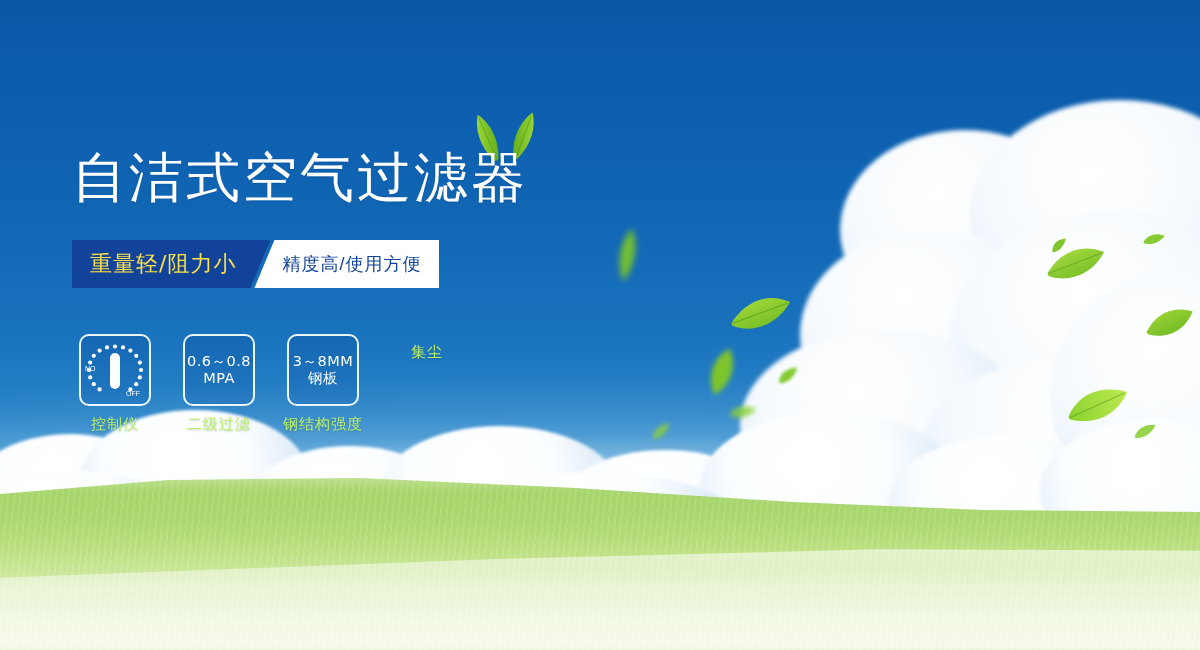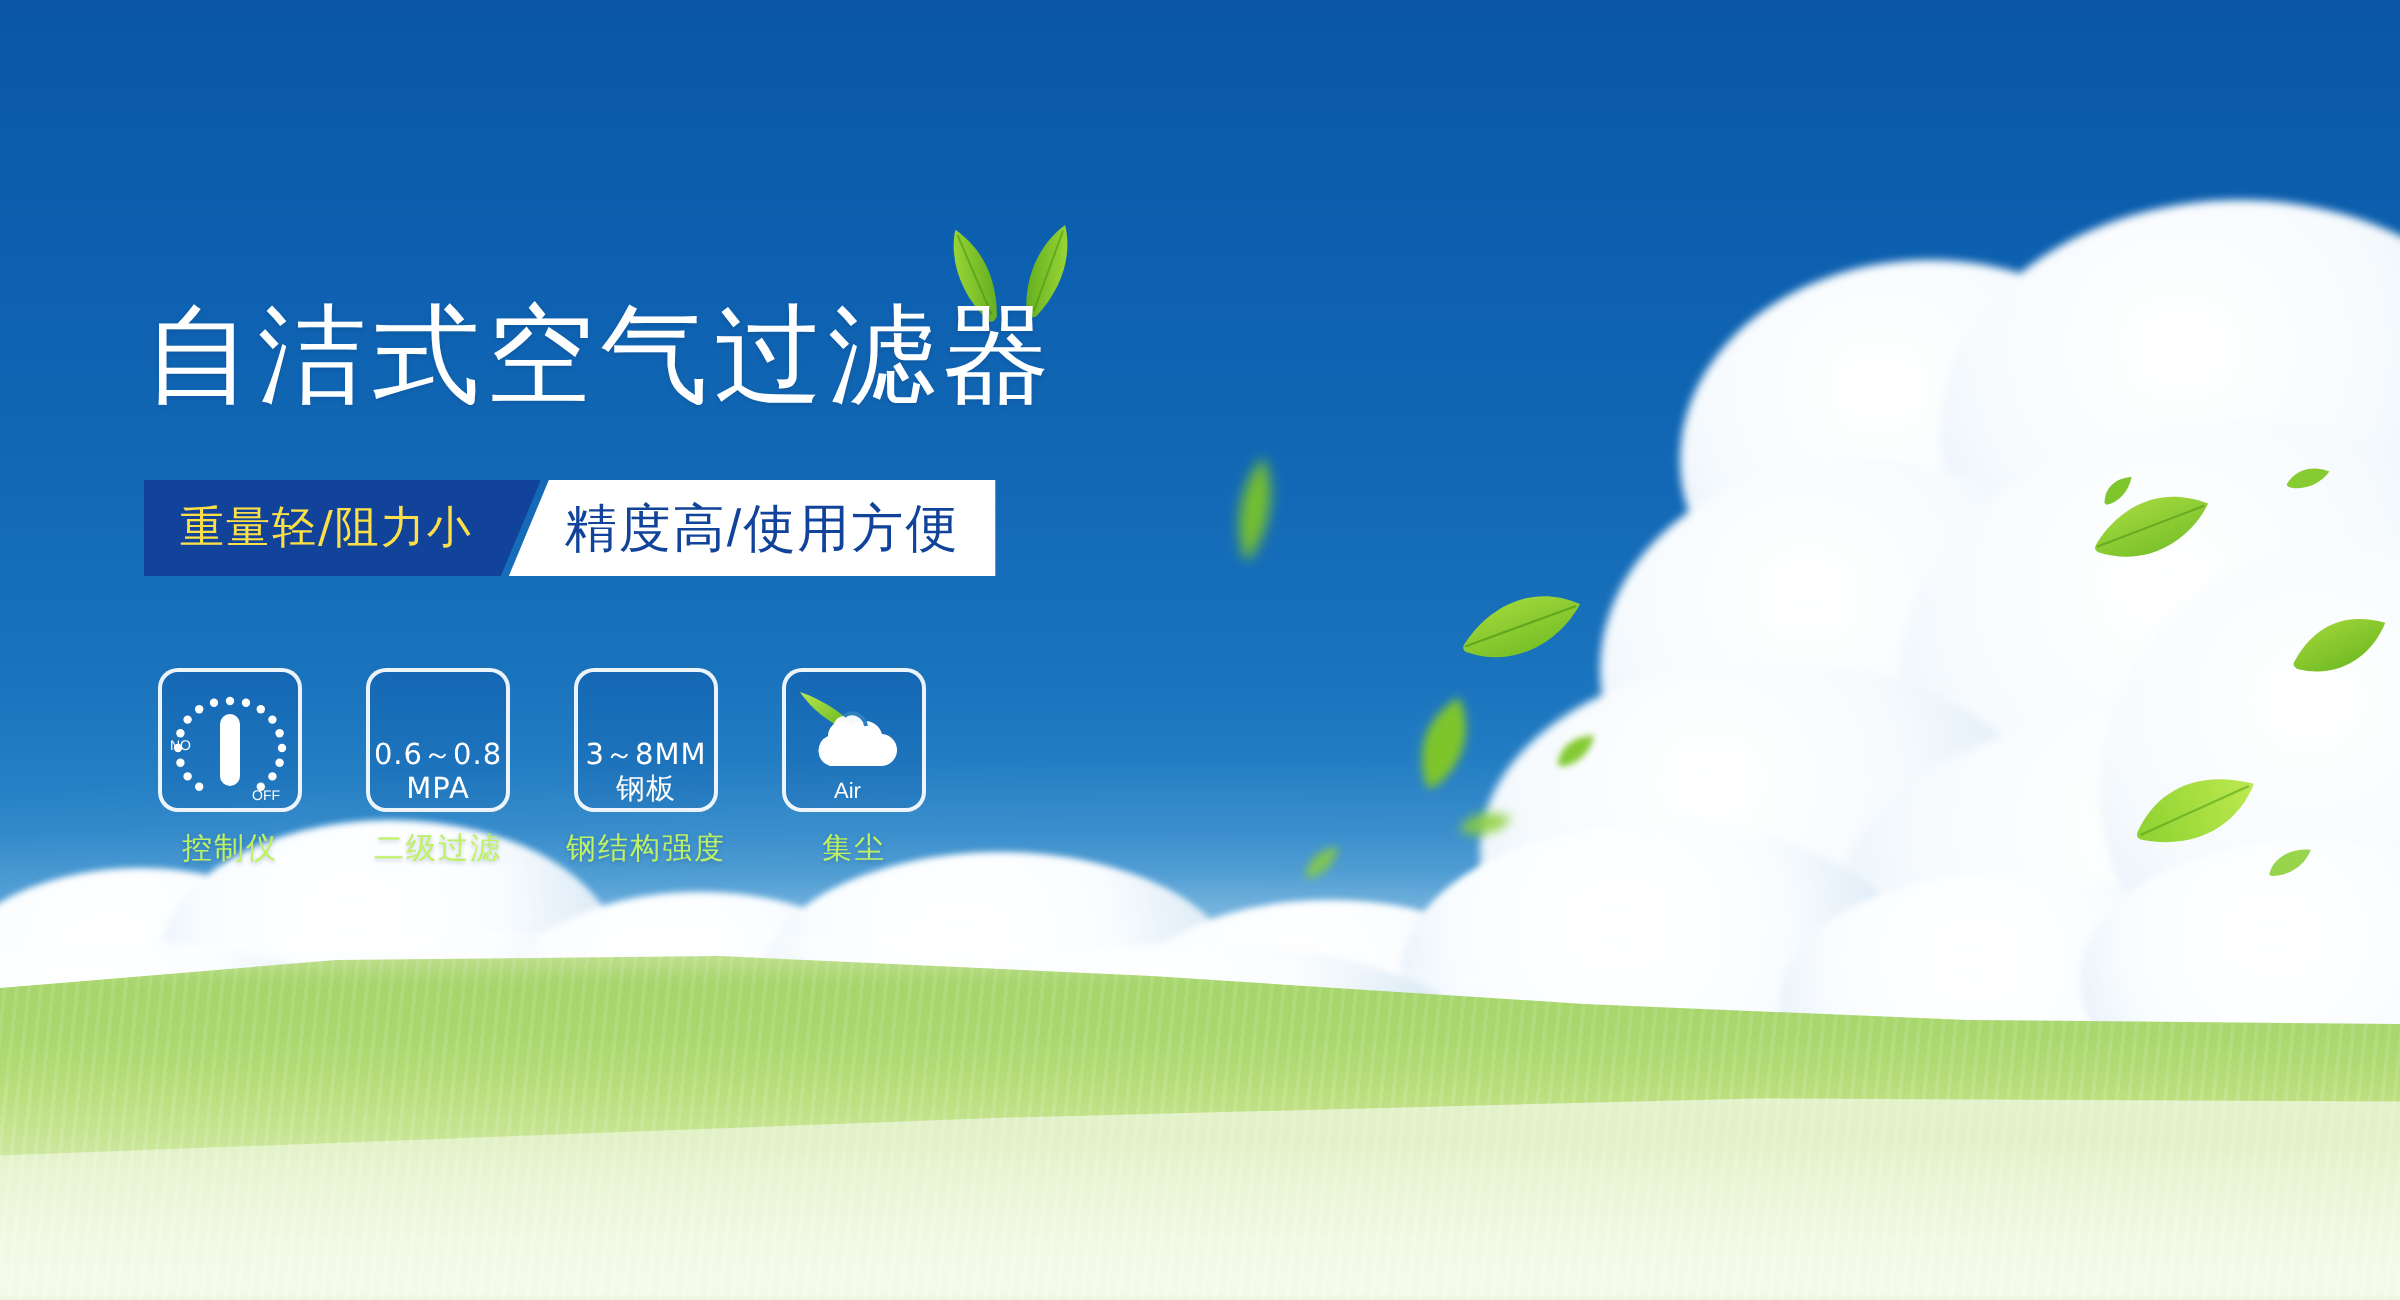--- a/index.html
+++ b/index.html
@@ -137,36 +137,36 @@
     display:flex; align-items:center;
     padding:0 34px 0 18px;
     font-size:22px; color:#fde047; letter-spacing:1px;
     font-family:"DejaVu Sans","Liberation Sans",sans-serif;
     clip-path: polygon(0 0, 100% 0, calc(100% - 20px) 100%, 0 100%);
   }
   .sub-right{
     position:relative; background:#ffffff;
     display:flex; align-items:center;
     padding:0 18px 0 28px; margin-left:-16px;
-    font-size:26px; color:#11439a; letter-spacing:1px;
+    font-size:18px; color:#11439a; letter-spacing:1px;
     font-family:Liberation Sans, sans-serif;
     clip-path: polygon(20px 0, 100% 0, 100% 100%, 0 100%);
   }
 
   
   .features{
     position:absolute; left:76px; top:334px;
     display:flex; align-items:flex-start; gap:26px;
   }
   .feature{ width:78px; display:flex; flex-direction:column; align-items:center; }
   .fbox{
     width:72px; height:72px; border:2px solid rgba(255,255,255,.92);
     border-radius:10px;
     background:linear-gradient(180deg, rgba(10,80,160,.30), rgba(10,80,160,.16));
-    display:flex; align-items:flex-end; justify-content:center;
+    display:flex; align-items:center; justify-content:center;
     position:relative; overflow:hidden;
   }
   .fbox .txt{
     color:#ffffff; text-align:center; line-height:1.18;
     font-size:16px; letter-spacing:.5px; font-weight:400;
     font-family:"DejaVu Sans","Liberation Sans",sans-serif;
   }
   .fbox .txt.small{ font-size:14.5px; }
   .flabel{
     margin-top:9px; color:#bef264; font-size:15px; white-space:nowrap;
@@ -388,35 +388,18 @@
         <div class="fbox">
           <div class="txt small">
             <span>3～8MM</span><br>
             <span>钢板</span>
           </div>
         </div>
         <div class="flabel">钢结构强度</div>
       </div>
 
       <div class="feature">
-        <div class="fbox">
-          <svg width="62" height="60" viewBox="0 0 62 60">
-            <defs>
-                <linearGradient id="swoosh" x1="0" y1="0" x2="1" y2="1">
-              <stop offset="0%" stop-color="#b9e84f"></stop>
-                  <stop offset="100%" stop-color="#4fa617"></stop>
-                </linearGradient>
-              </defs>
-            <path d="M4 2 C16 6 28 14 36 24 C26 22 12 14 4 2 Z" fill="url(#swoosh)"></path>
-            <g fill="#ffffff">
-              <path d="M26 14 a7 7 0 0 1 11 5 a6 6 0 0 1 -3 5 l-12 0 a6 6 0 0 1 4 -10 Z" opacity=".95"></path>
-              <path d="M18 24 a7 7 0 0 1 12 -5 a9 9 0 0 1 15 4 a8 8 0 0 1 -1 16 l-25 0 a8 8 0 0 1 -1 -15 Z"></path>
-            </g>
-            <path d="M26 14 a7 7 0 0 1 11 5" fill="none" stroke="#2d7fc4" stroke-width="2"></path>
-            <text x="21" y="55" fill="#ffffff" font-size="11" font-family="'Liberation Sans',sans-serif">Air</text>
-          </svg>
-        </div>
         <div class="flabel">集尘</div>
       </div>
 
     </div>
   </div>
 </div>
 
 </body></html>

